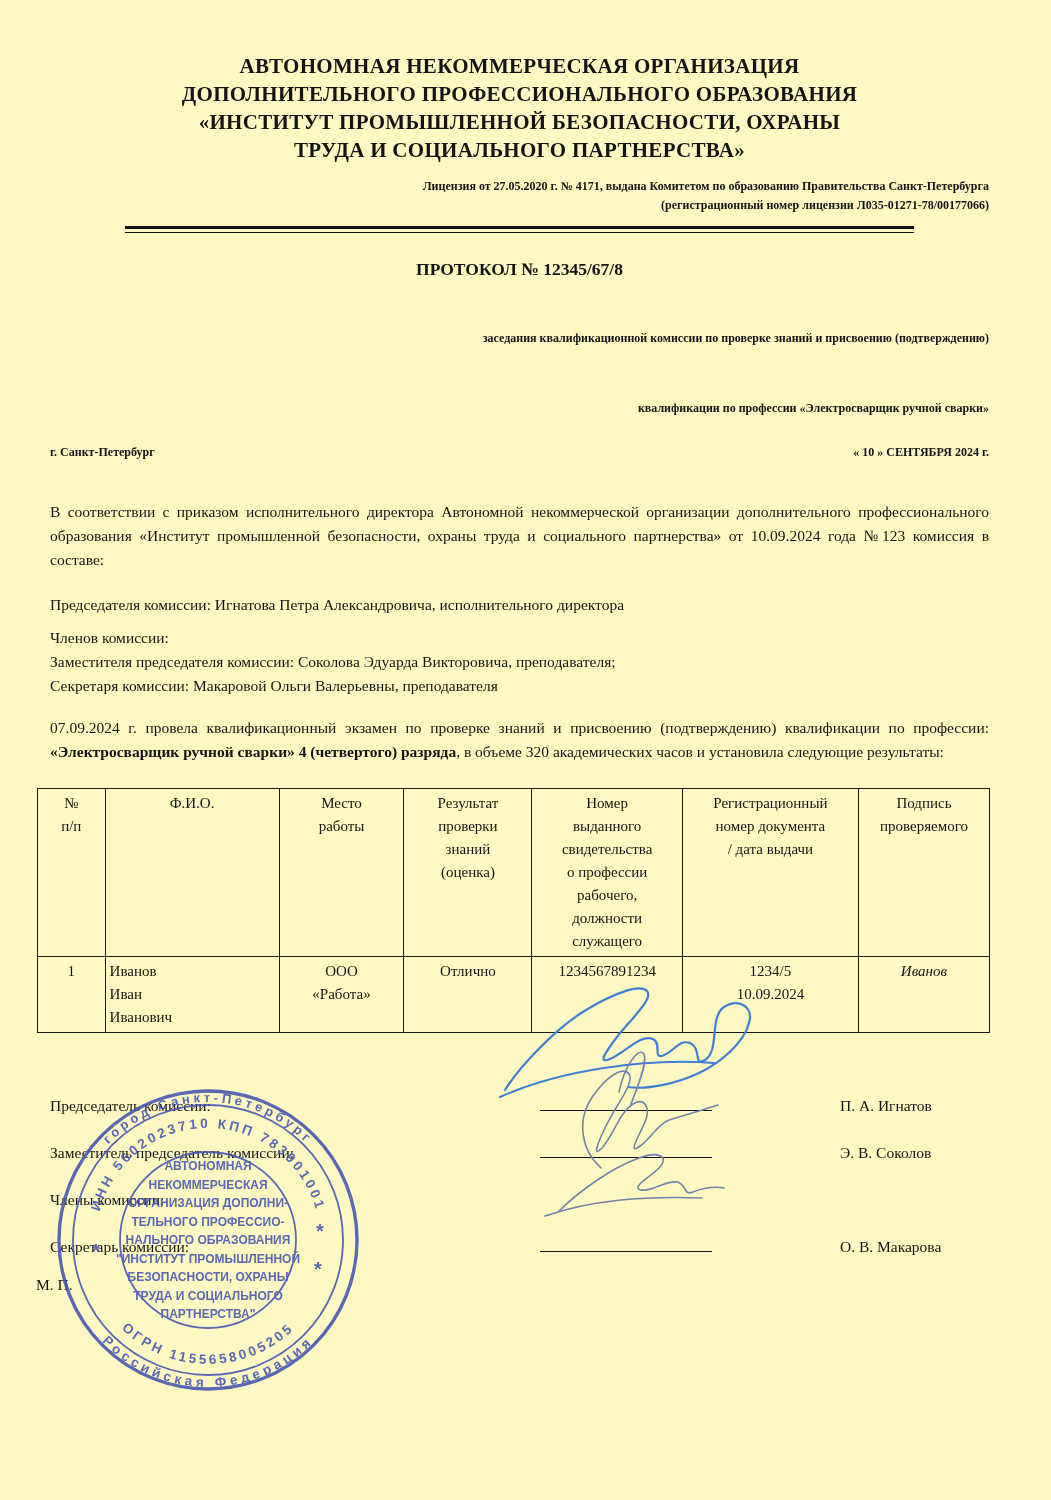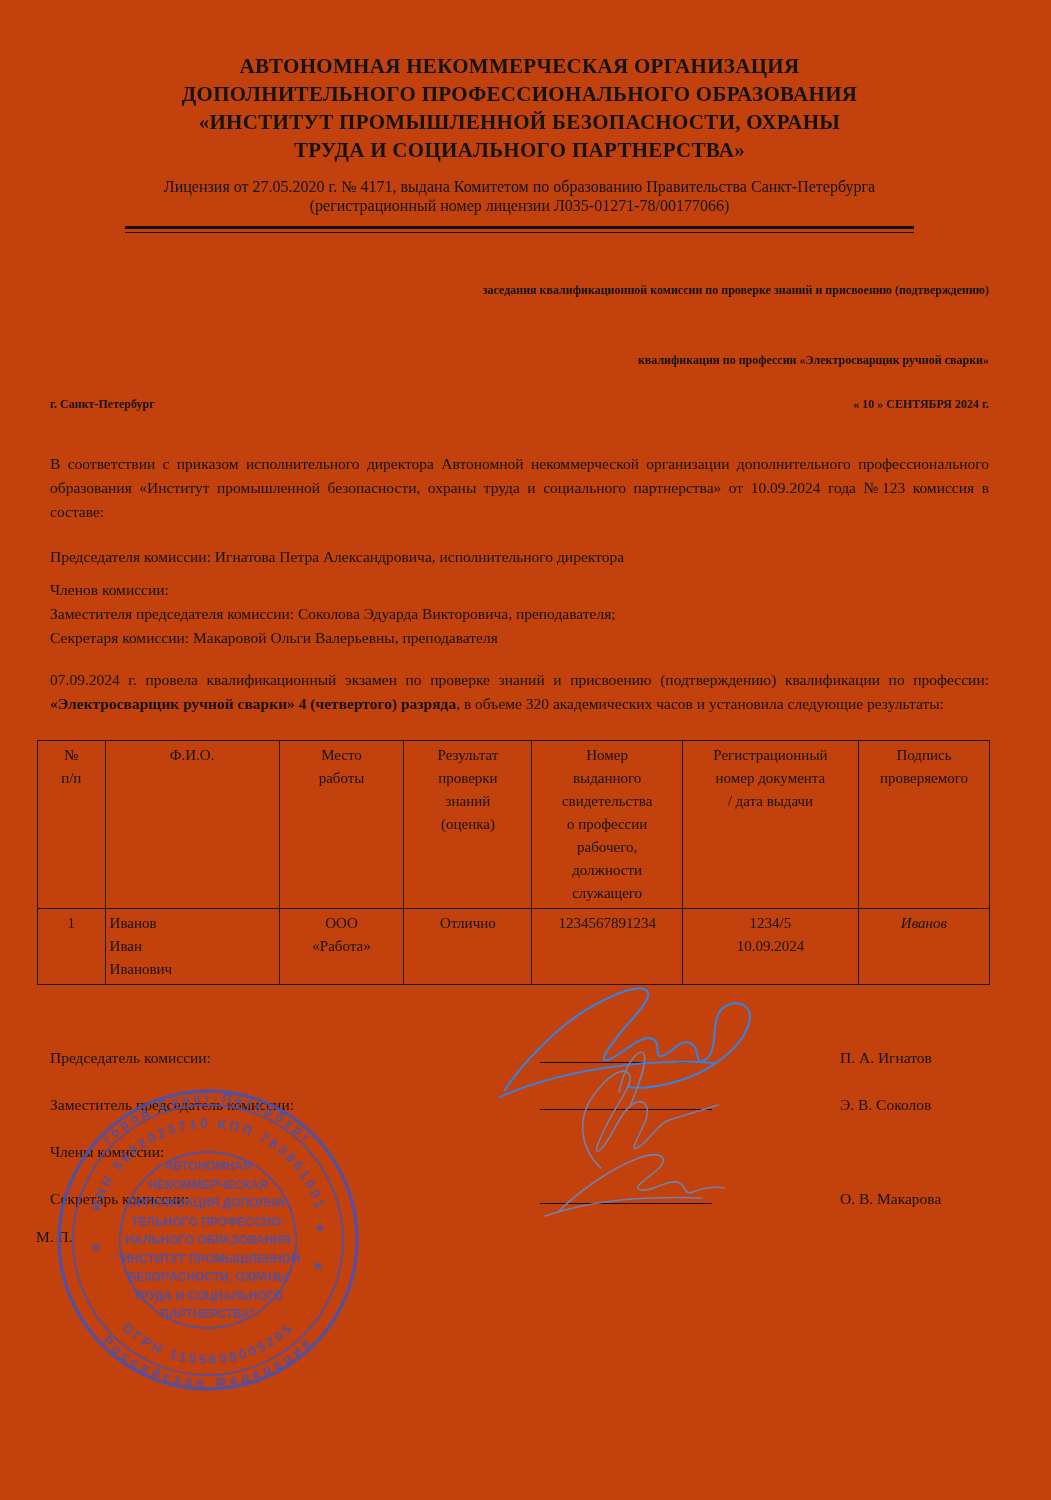--- a/index.html
+++ b/index.html
@@ -4,30 +4,30 @@
 <style>
   :root{
     --ink:#141414;
     --stamp-color:#4353b4;
     --accent:#e8914d;
   }
   html,body{margin:0;padding:0;background:#ffffff;}
   .page{
     position:relative;
     width:1051px;height:1500px;
-    background:#c2410c;
+    background:#fef9c3;
     font-family:"Liberation Serif","DejaVu Serif",serif;
     color:var(--ink);
     overflow:hidden;
   }
   .content{padding:0 62px 0 50px;}
 
   
   .org-name{margin-top:52px;text-align:center;font-weight:bold;font-size:21px;line-height:28px;letter-spacing:.3px;}
-  .license{margin-top:13px;text-align:center;font-weight:normal;font-size:16px;line-height:19px;}
+  .license{margin-top:13px;text-align:right;font-weight:bold;font-size:12px;line-height:19px;}
   .head-divider{margin:11px 75px 0 75px;border-top:3.5px solid #121212;border-bottom:1.2px solid #121212;height:3px;}
 
   
   .protocol-title{margin-top:24px;text-align:center;font-weight:bold;font-size:17.5px;line-height:24px;}
   .protocol-sub{text-align:right;font-weight:bold;font-size:12px;line-height:26px;margin-top:44px;}
 
   .meta-row{display:flex;justify-content:space-between;margin-top:24px;font-weight:bold;font-size:12px;}
 
   
   .para{font-size:15.5px;line-height:24px;text-align:justify;margin:0;}
@@ -86,20 +86,21 @@
       <div>ДОПОЛНИТЕЛЬНОГО ПРОФЕССИОНАЛЬНОГО ОБРАЗОВАНИЯ</div>
       <div>«ИНСТИТУТ ПРОМЫШЛЕННОЙ БЕЗОПАСНОСТИ, ОХРАНЫ</div>
       <div>ТРУДА И СОЦИАЛЬНОГО ПАРТНЕРСТВА»</div>
     </div>
     <div class="license">
       <div>Лицензия от 27.05.2020 г. № 4171, выдана Комитетом по образованию Правительства Санкт-Петербурга</div>
       <div>(регистрационный номер лицензии Л035-01271-78/00177066)</div>
     </div>
     <div class="head-divider"></div>
 
+    <div class="protocol-title">ПРОТОКОЛ № 12345/67/8</div>
     <div class="protocol-sub">заседания квалификационной комиссии по проверке знаний и присвоению (подтверждению)</div>
     <div class="protocol-sub">квалификации по профессии «Электросварщик ручной сварки»</div>
 
     <div class="meta-row">
       <span>г. Санкт-Петербург</span>
       <span>« 10 » СЕНТЯБРЯ 2024 г.</span>
     </div>
 
     <p class="para p1">В соответствии с приказом исполнительного директора Автономной некоммерческой организации дополнительного профессионального образования «Институт промышленной безопасности, охраны труда и социального партнерства» от 10.09.2024 года №123 комиссия в составе:</p>
     <p class="para p-chair">Председателя комиссии: Игнатова Петра Александровича, исполнительного директора</p>

